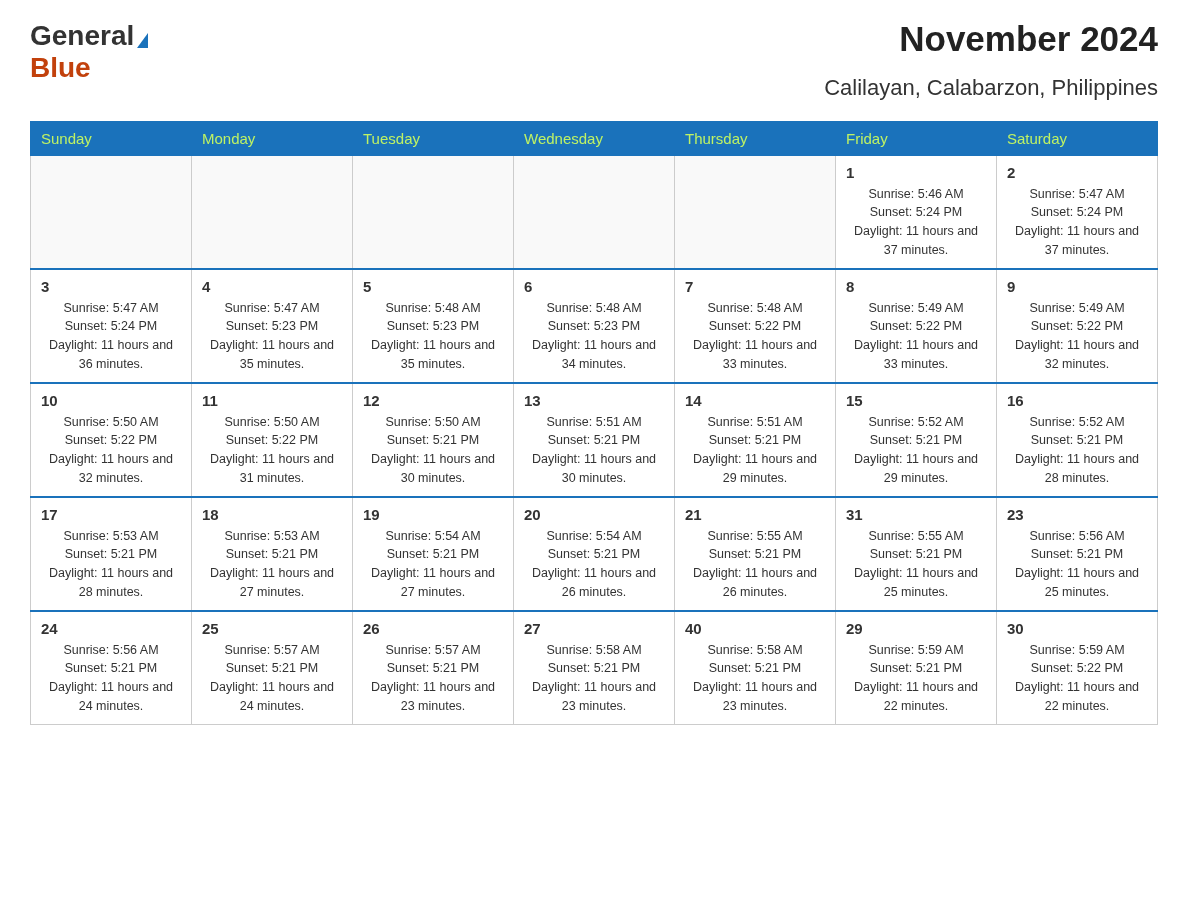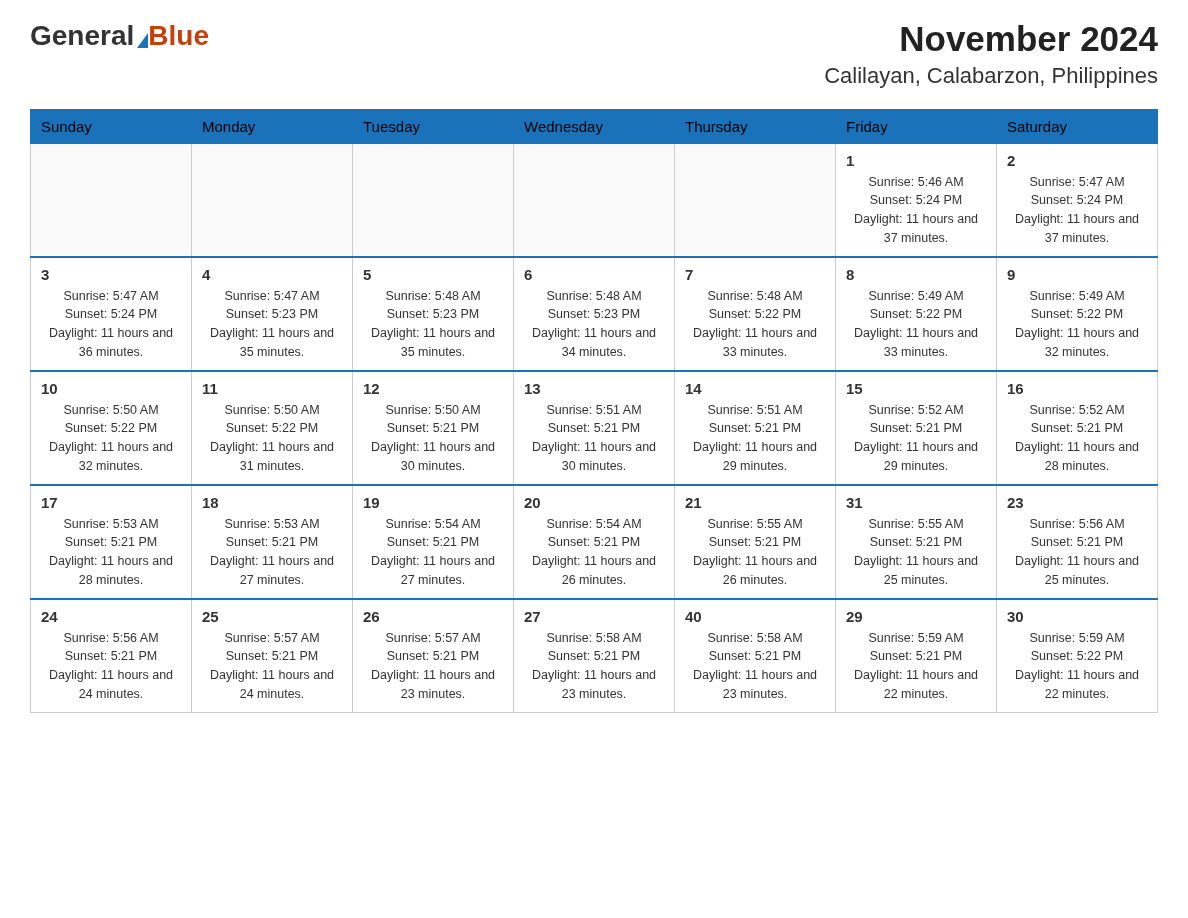--- a/index.html
+++ b/index.html
@@ -11,45 +11,45 @@
       padding: 20px 30px;
     }
     .header {
       display: flex;
       justify-content: space-between;
       align-items: flex-start;
       margin-bottom: 20px;
     }
     .logo {
       display: flex;
-      flex-direction: row;
+      flex-direction: column;
       align-items: flex-start;
     }
     .title-section {
       text-align: right;
     }
     .month-title {
       font-size: 35px;
       font-weight: bold;
       color: #222;
       line-height: 1.1;
     }
     .location {
       font-size: 22px;
       color: #333;
-      margin-top: 4px;
+      margin-top: 16px;
     }
     .calendar {
       width: 100%;
       border-collapse: collapse;
       border: 1px solid #1a72bb;
     }
     .calendar th {
       background-color: #1a72bb;
-      color: #000000;
+      color: #bef264;
       font-size: 15px;
       font-weight: normal;
       padding: 8px 10px;
       text-align: left;
       border: 1px solid #1a72bb;
       margin-left: 43px;
     }
     .calendar td {
       vertical-align: top;
       padding: 8px 10px;

